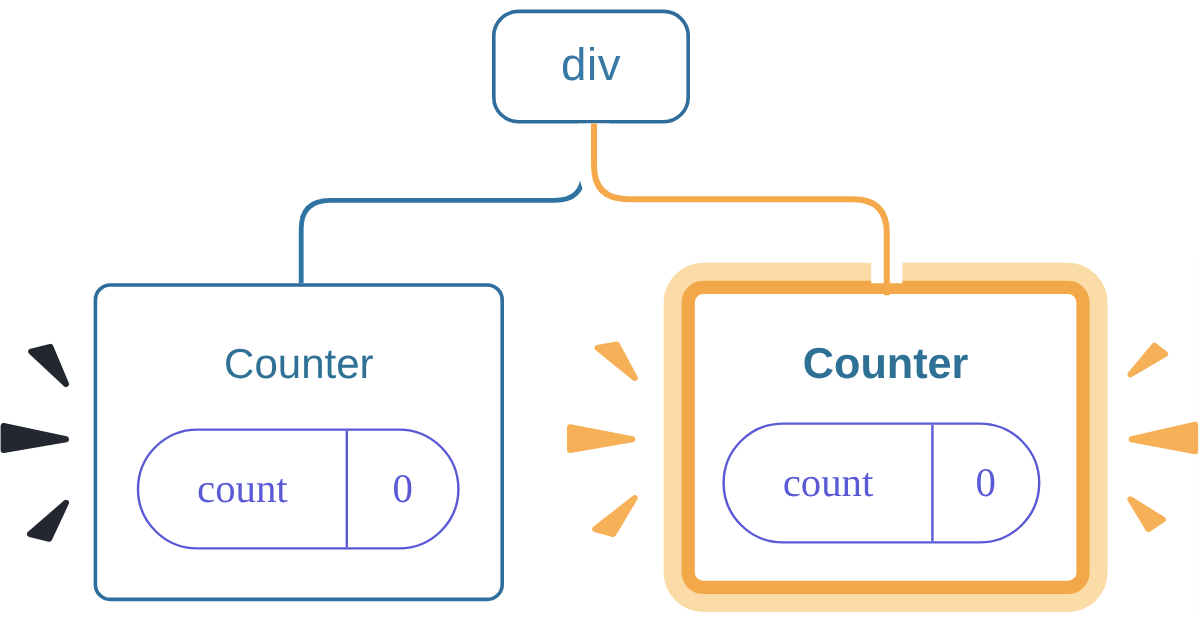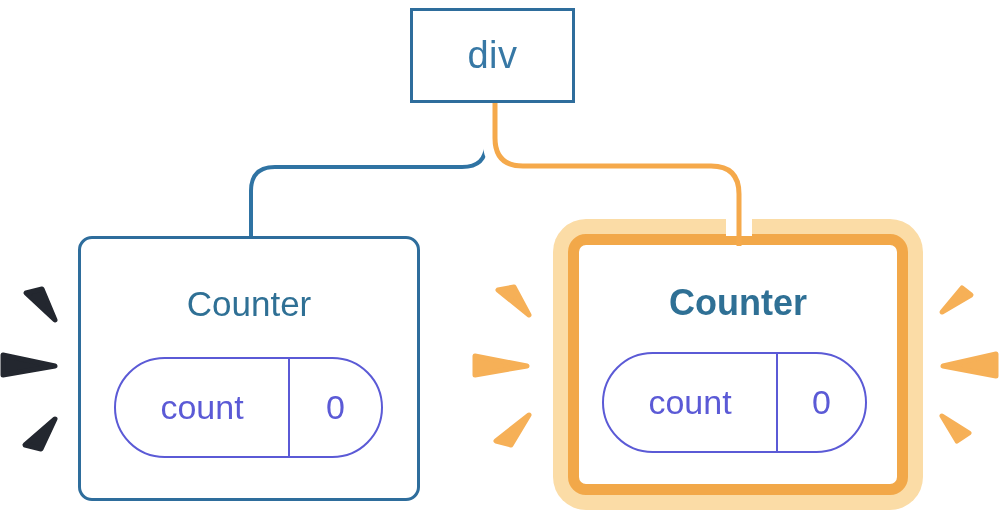--- a/index.html
+++ b/index.html
@@ -15,21 +15,21 @@
     background: var(--background, #fff);
   }
   
   .root-node {
     position: absolute;
     left: 410px; top: 8px;
     width: 165px; height: 95px;
     box-sizing: border-box;
     background: var(--card_white);
     border: 3px solid var(--node_border_blue);
-    border-radius: 0;
+    border-radius: 22px;
     display: flex; align-items: center; justify-content: center;
   }
   .root-node-label {
     font-size: 38px;
     color: var(--node_text_blue);
     letter-spacing: 0.5px;
   }
   
   .left-card {
     position: absolute;
@@ -72,20 +72,21 @@
   
   .pill {
     position: absolute;
     box-sizing: border-box;
     height: 101px;
     border: 2px solid var(--state_purple);
     border-radius: 50.5px;
     background: var(--card_white);
     display: flex;
     align-items: stretch;
+    font-family: Liberation Serif, serif;
   }
   .pill-left  { left: 114px; top: 357px; width: 269px; }
   .pill-right { left: 602px; top: 352px; width: 265px; }
   .pill .key-cell {
     flex: 0 0 172px;
     display: flex; align-items: center; justify-content: center;
     font-size: 34px;
     color: var(--state_purple);
   }
   .pill .divider {

